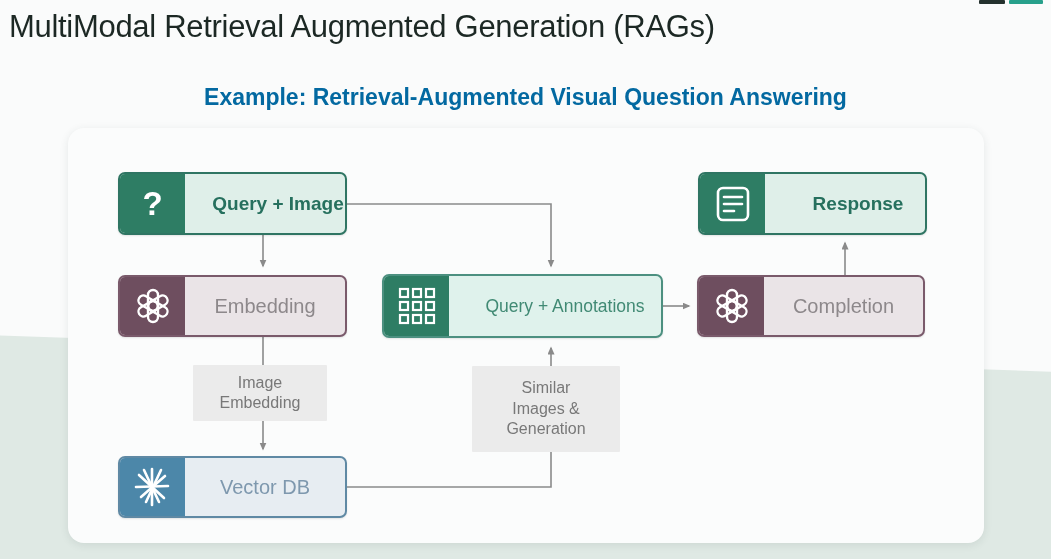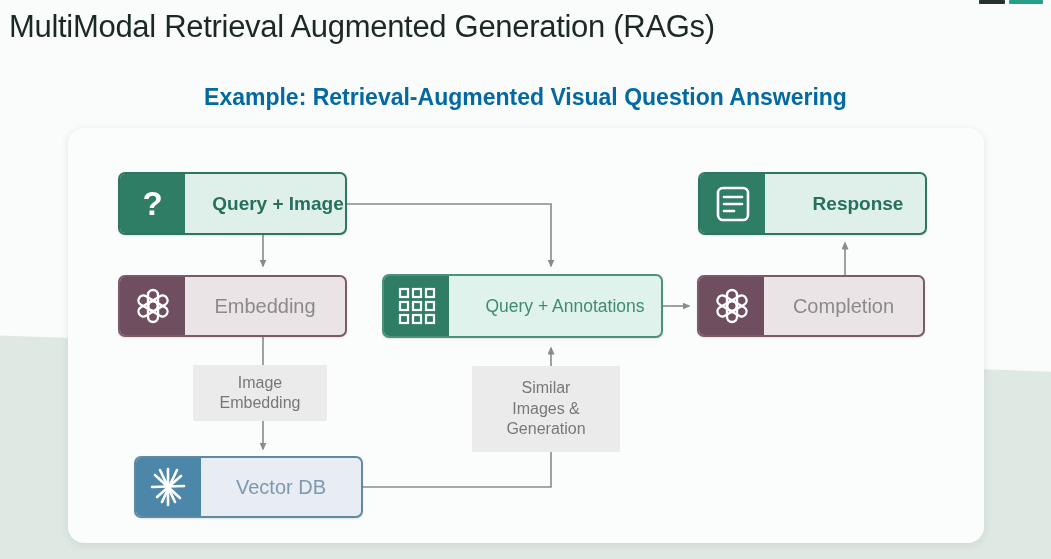--- a/index.html
+++ b/index.html
@@ -119,21 +119,21 @@
           <rect x="-5" y="-16" width="10" height="21" rx="5" transform="rotate(120)"></rect>
           <rect x="-5" y="-16" width="10" height="21" rx="5" transform="rotate(180)"></rect>
           <rect x="-5" y="-16" width="10" height="21" rx="5" transform="rotate(240)"></rect>
           <rect x="-5" y="-16" width="10" height="21" rx="5" transform="rotate(300)"></rect>
         </g>
       </svg>
     </div>
     <div class="nlabel">Embedding</div>
   </div>
 
-  <div class="node blue" style="left:118px;top:456px;width:229px;height:62px;margin-left:16px;">
+  <div class="node blue" style="left:118px;top:456px;width:229px;height:62px;">
     <div class="tile">
       <svg width="44" height="44" viewBox="0 0 44 44">
         <g stroke="#ffffff" stroke-width="2.6" stroke-linecap="round">
           <line x1="21" y1="4" x2="21" y2="40"></line>
           <line x1="8" y1="10" x2="33" y2="33"></line>
           <line x1="34" y1="11" x2="10" y2="32"></line>
           <line x1="5" y1="22" x2="37" y2="21"></line>
           <line x1="13" y1="5" x2="28" y2="37"></line>
           <line x1="30" y1="5" x2="15" y2="37"></line>
         </g>

